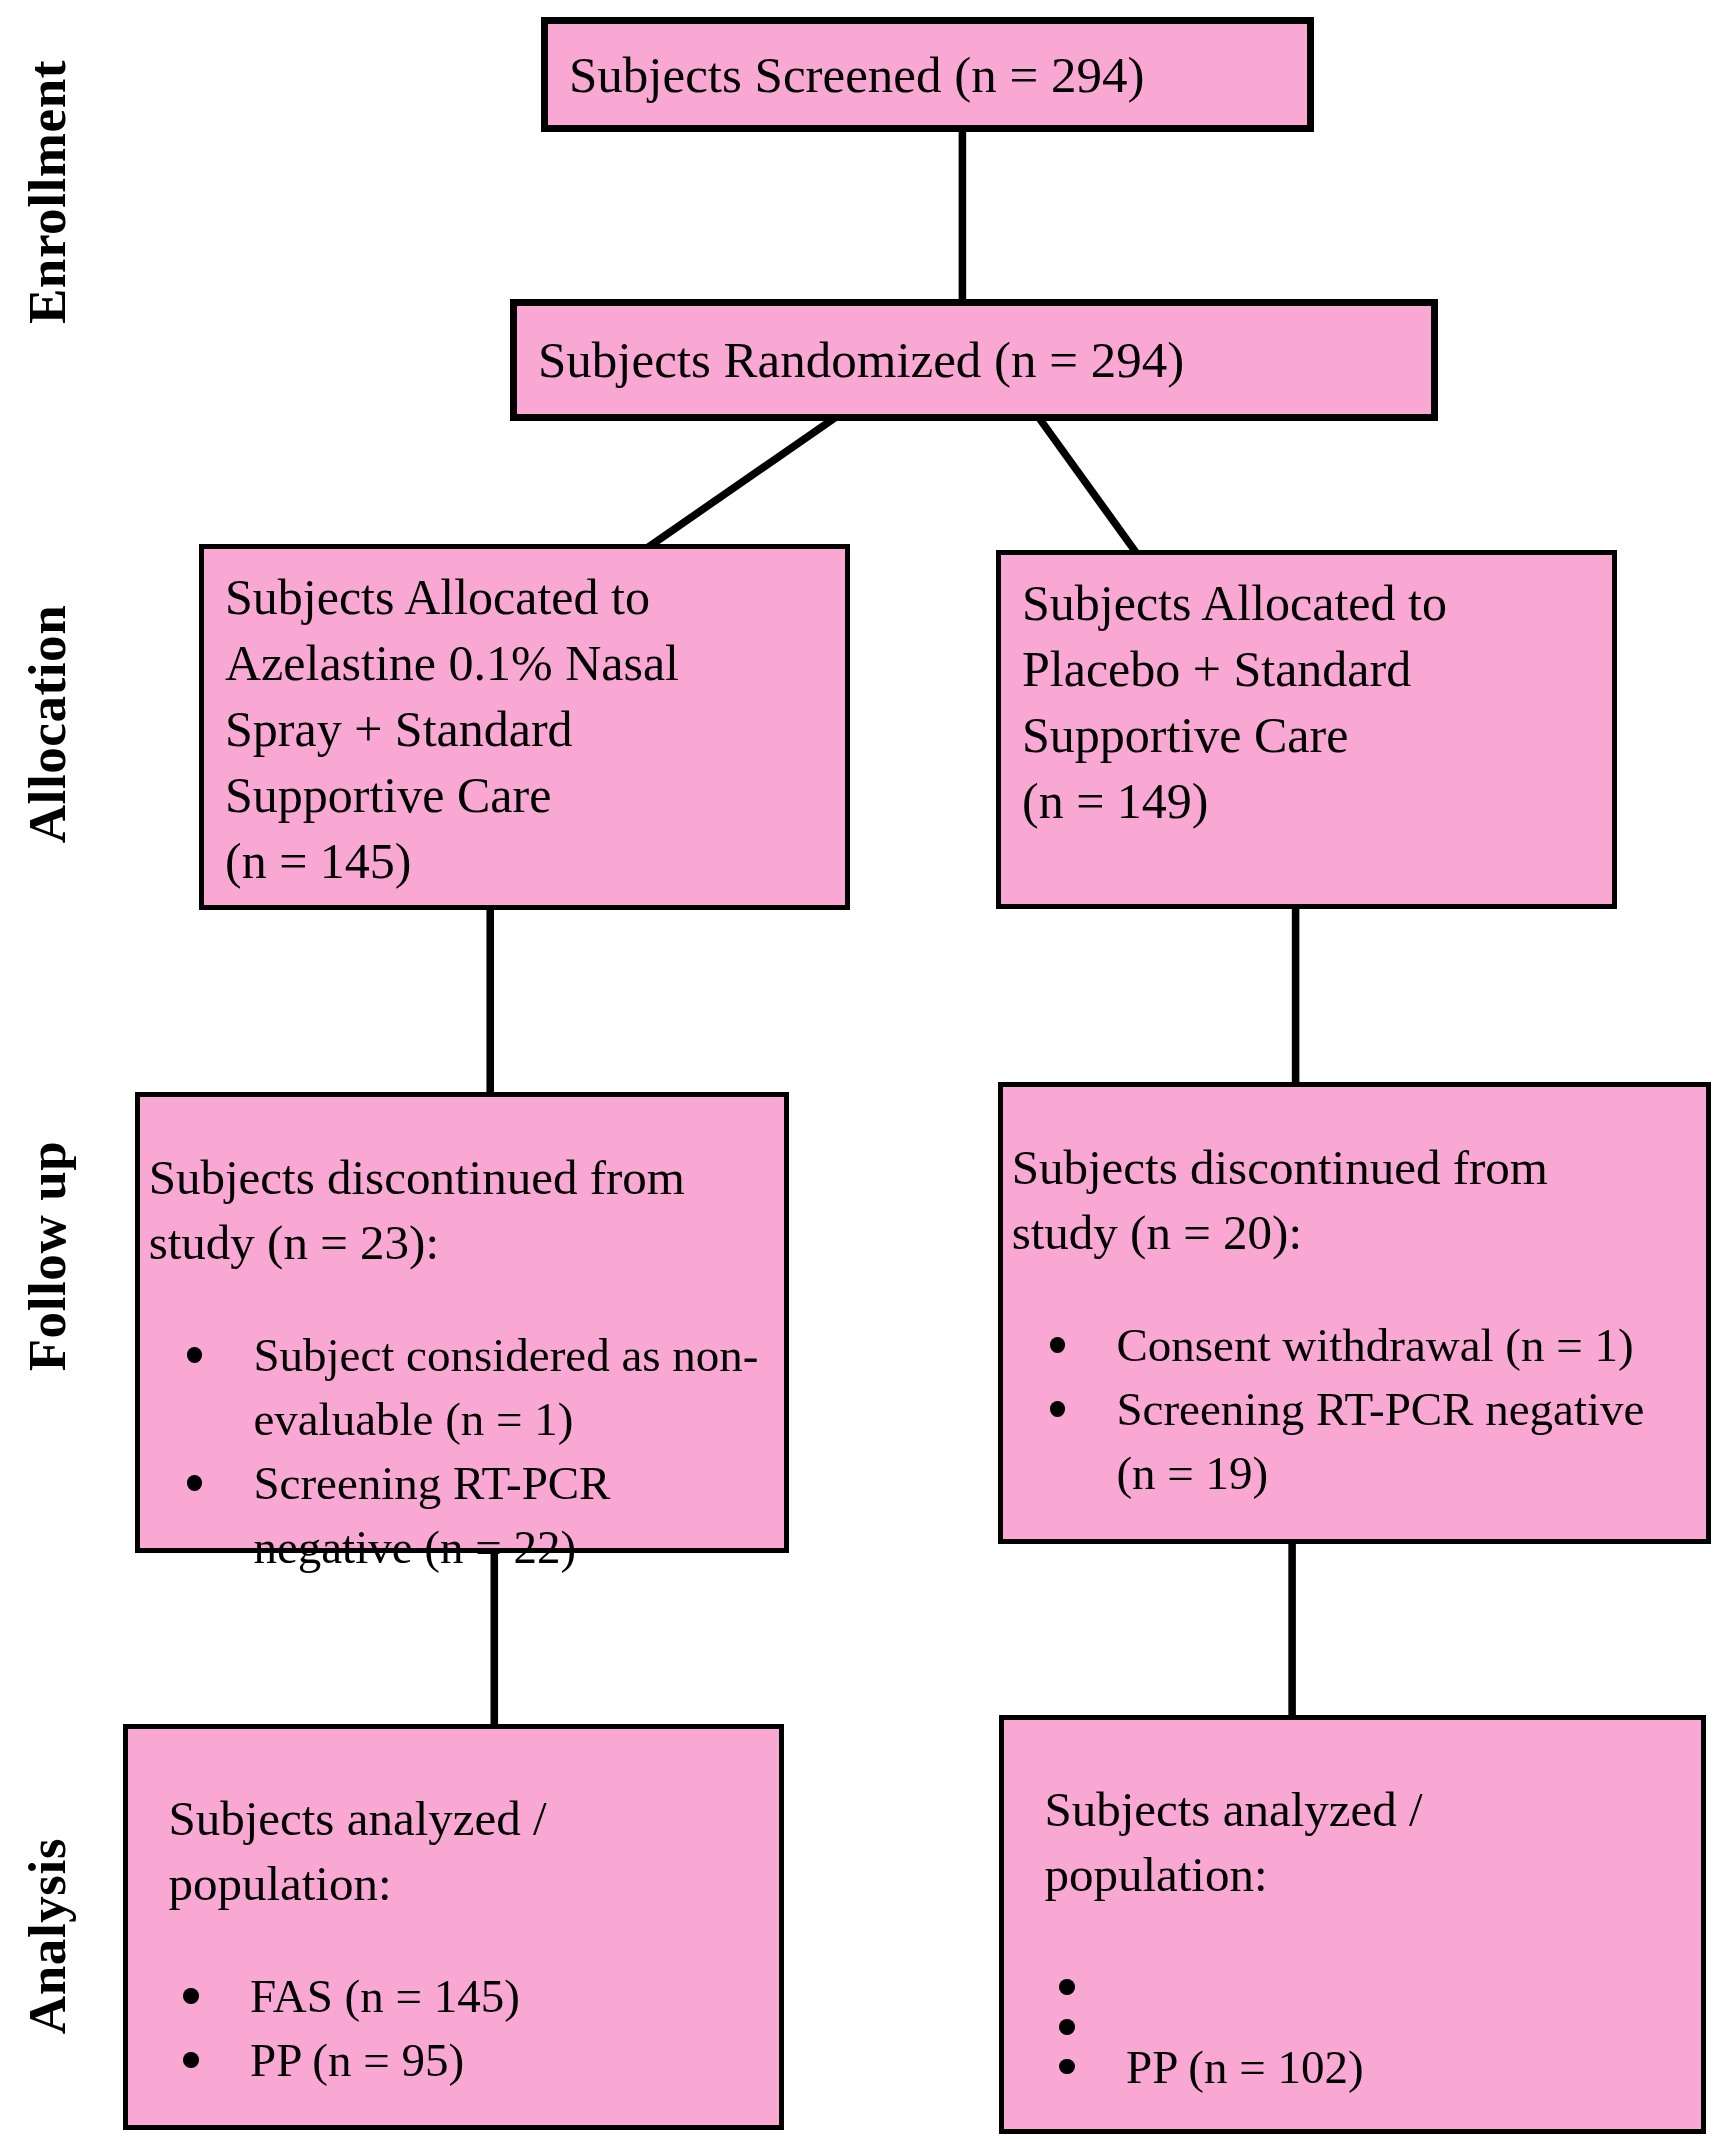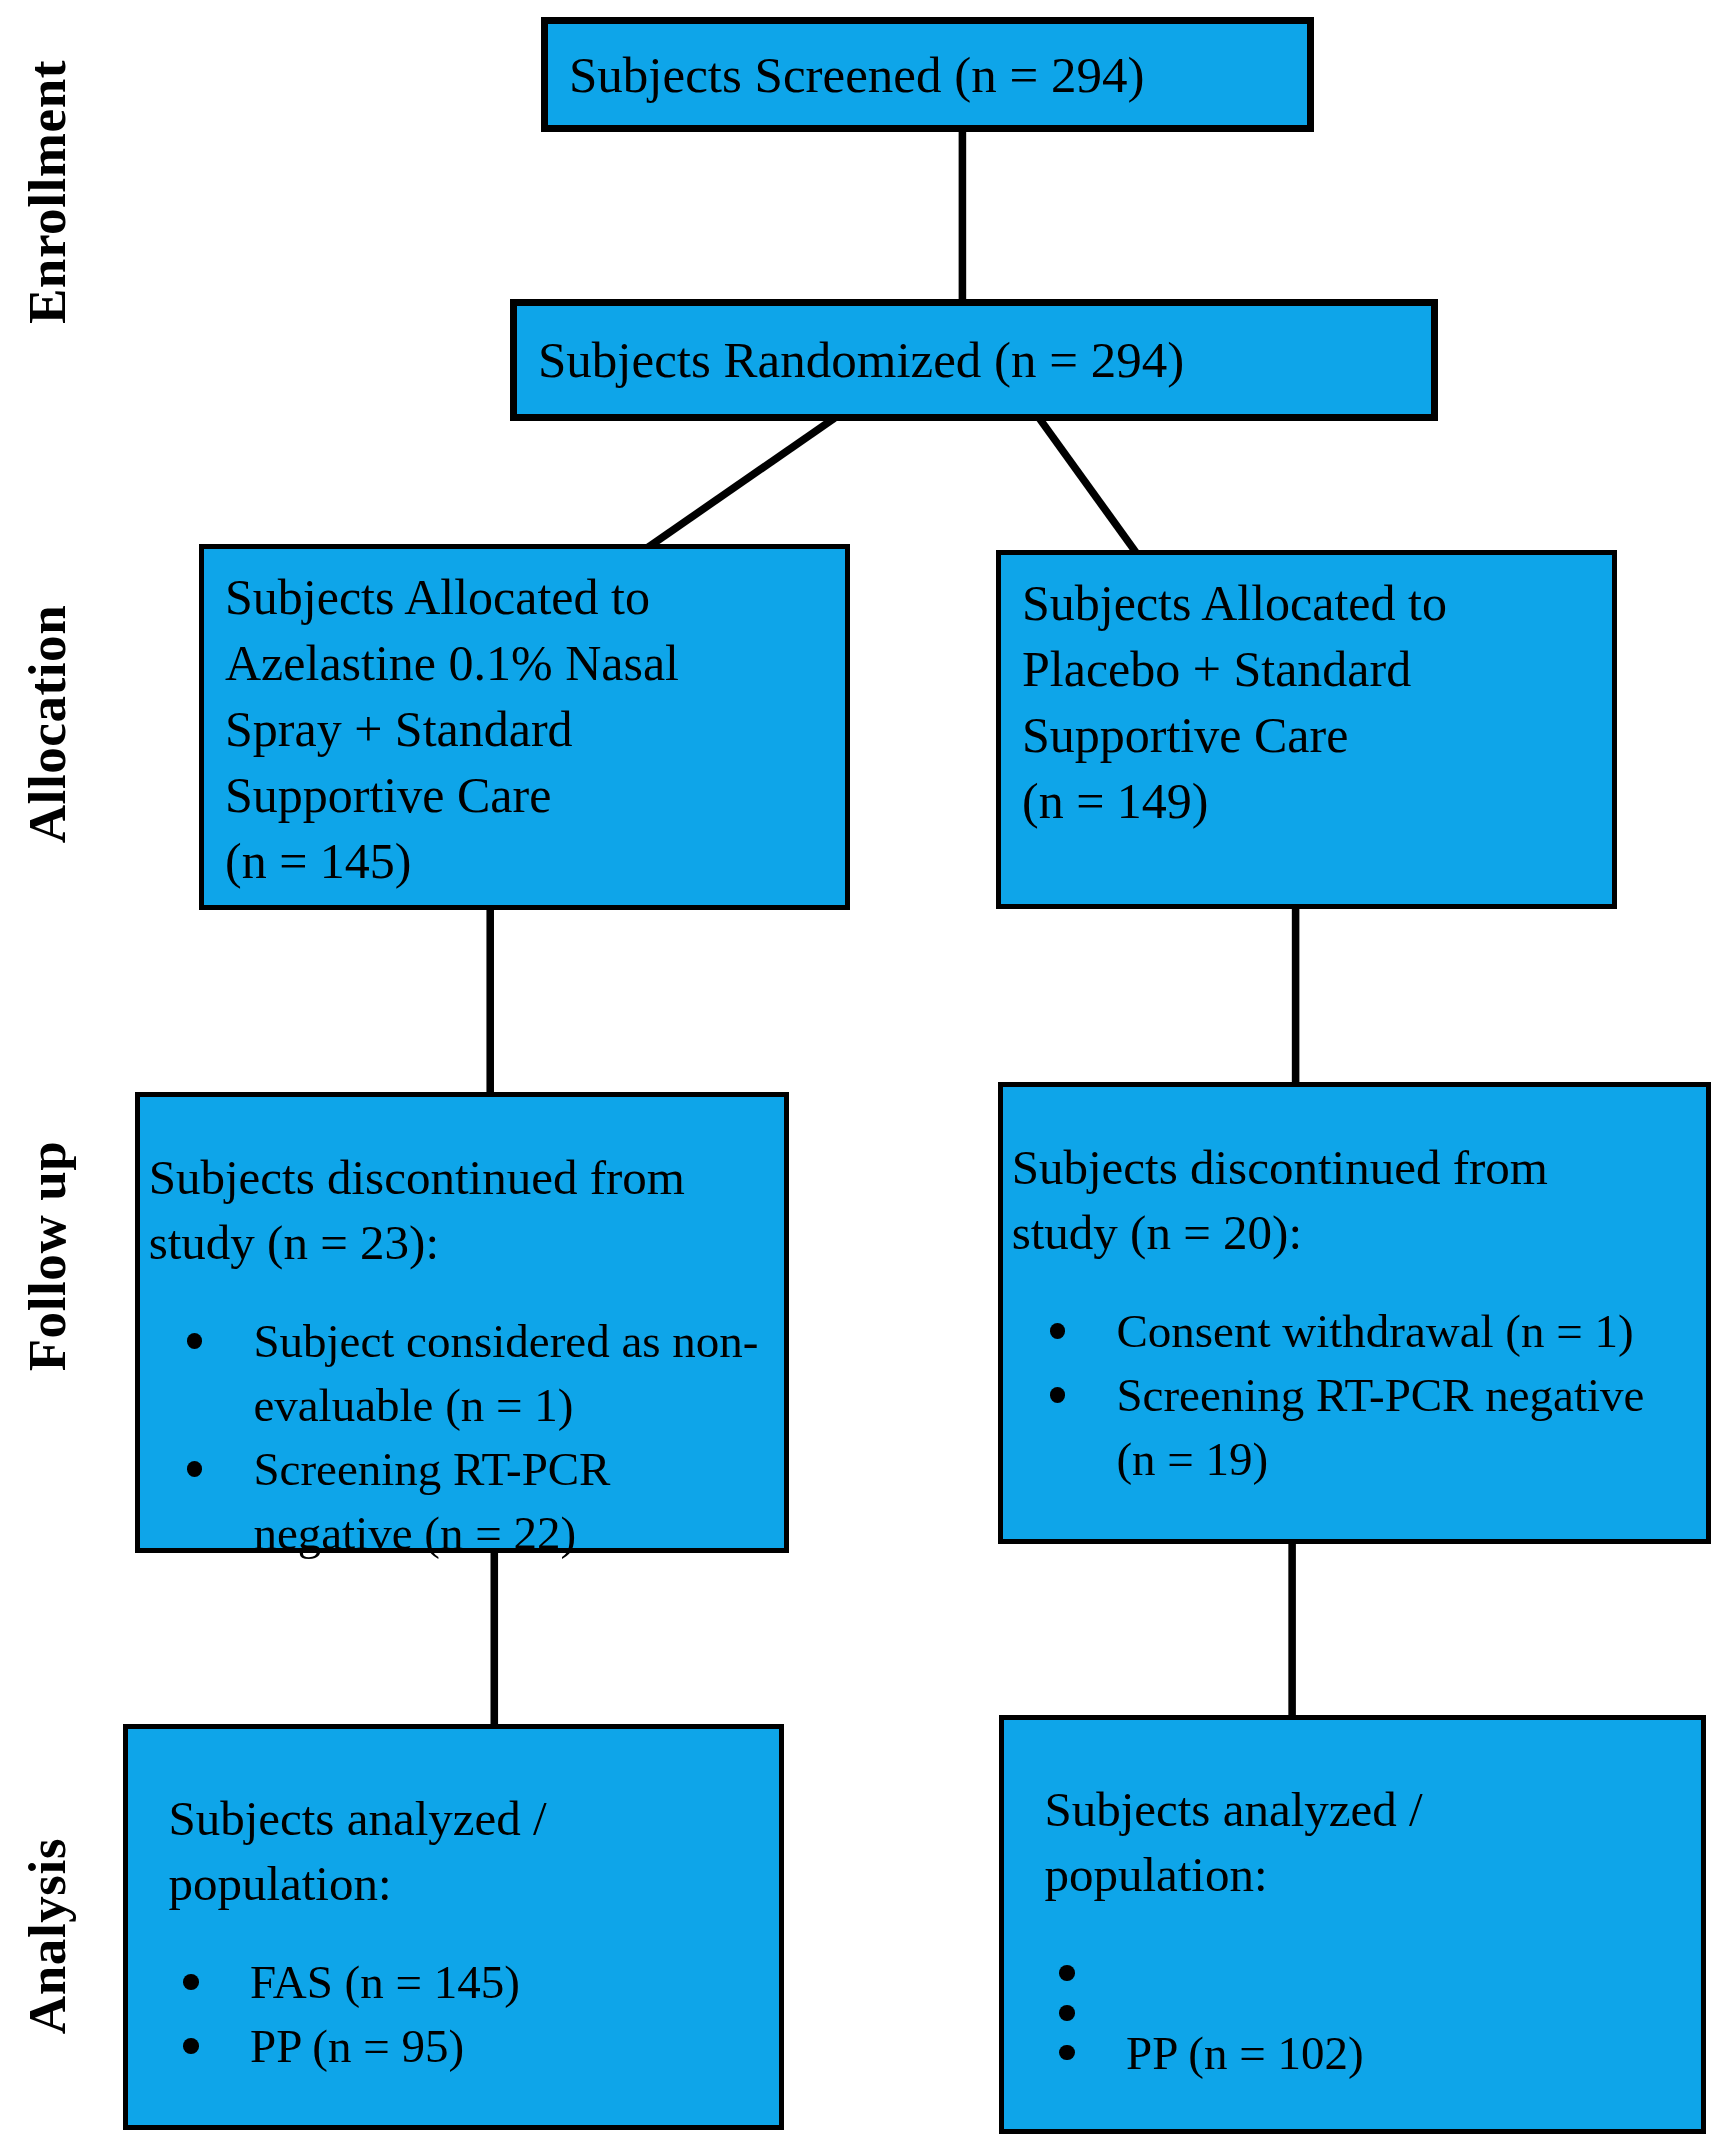--- a/index.html
+++ b/index.html
@@ -23,21 +23,21 @@
     letter-spacing: 0.6px;
     white-space: nowrap;
   }
   .lbl-enrollment { left: 47px; top: 192px; }
   .lbl-allocation { left: 47px; top: 724px; }
   .lbl-followup   { left: 47px; top: 1256px; }
   .lbl-analysis   { left: 47px; top: 1936px; }
 
   .box {
     position: absolute;
-    background: #0ea5e9;
+    background: #f9a8d4;
     border: 5.8px solid #000000;
     box-sizing: border-box;
   }
   .box.thick { border-width: 7.6px; }
 
   .box-screened   { left: 541px;  top: 17.4px;   width: 773px; height: 115px; }
   .box-randomized { left: 510px;  top: 299px;  width: 928px; height: 122px; }
   .box-alloc-left  { left: 199px;  top: 544px;  width: 651px; height: 366px; }
   .box-alloc-right { left: 996px; top: 550px;  width: 621px; height: 359px; }
   .box-follow-left  { left: 135px;  top: 1092px; width: 654px; height: 461px; }
@@ -63,21 +63,21 @@
   .analysis-body { padding: 17.4px 9.3px 0 17.4px; }
   .box-heading {
     font-size: 49px;
     line-height: 65px;
     white-space: pre-line;
     display: block;
     margin-top: 40px;
   }
   .analysis-body .box-heading { margin-left: 23px; }
 
-  ul.bullets { list-style: none; margin: 34px 0 0 0; padding: 0; }
+  ul.bullets { list-style: none; margin: 48px 0 0 0; padding: 0; }
   ul.bullets li { display: flex; font-size: 47px; line-height: 64px; }
   .bullet-dot {
     flex: none;
     width: 15.7px; height: 15.7px;
     border-radius: 50%;
     background: #000000;
     margin: 24px 51px 0 38px;
   }
   .bullet-text { white-space: pre-line; }
 </style>

